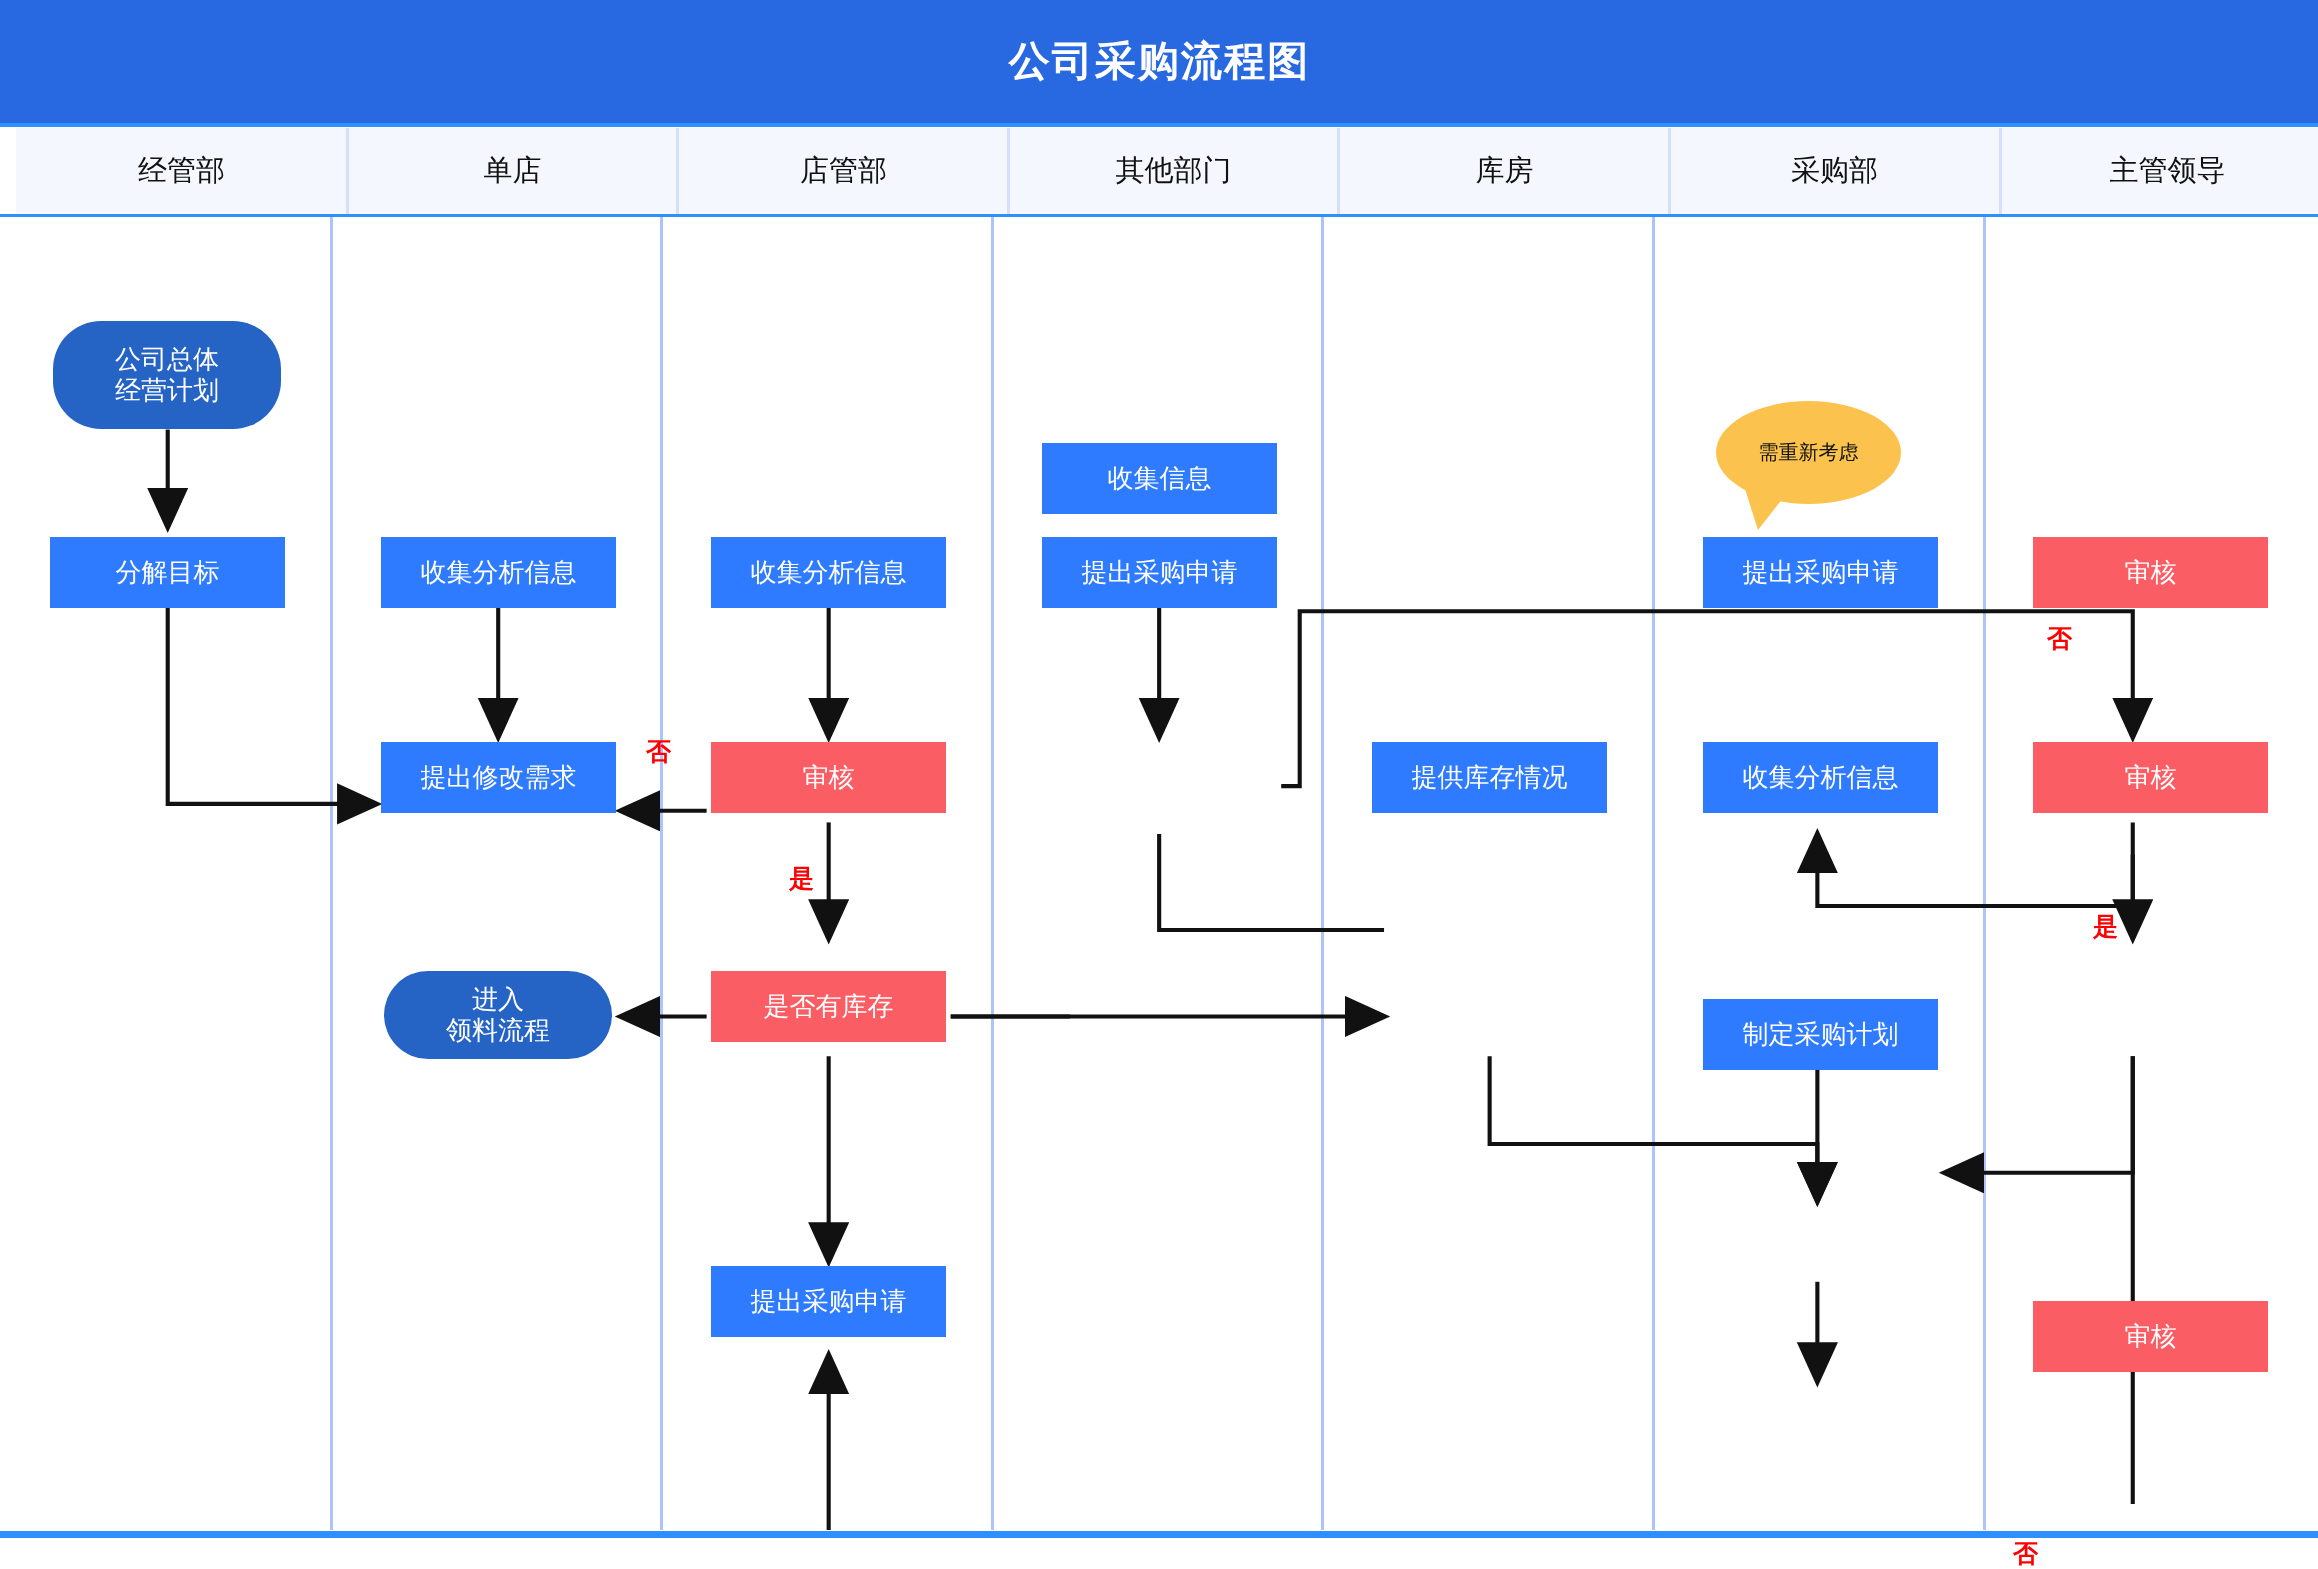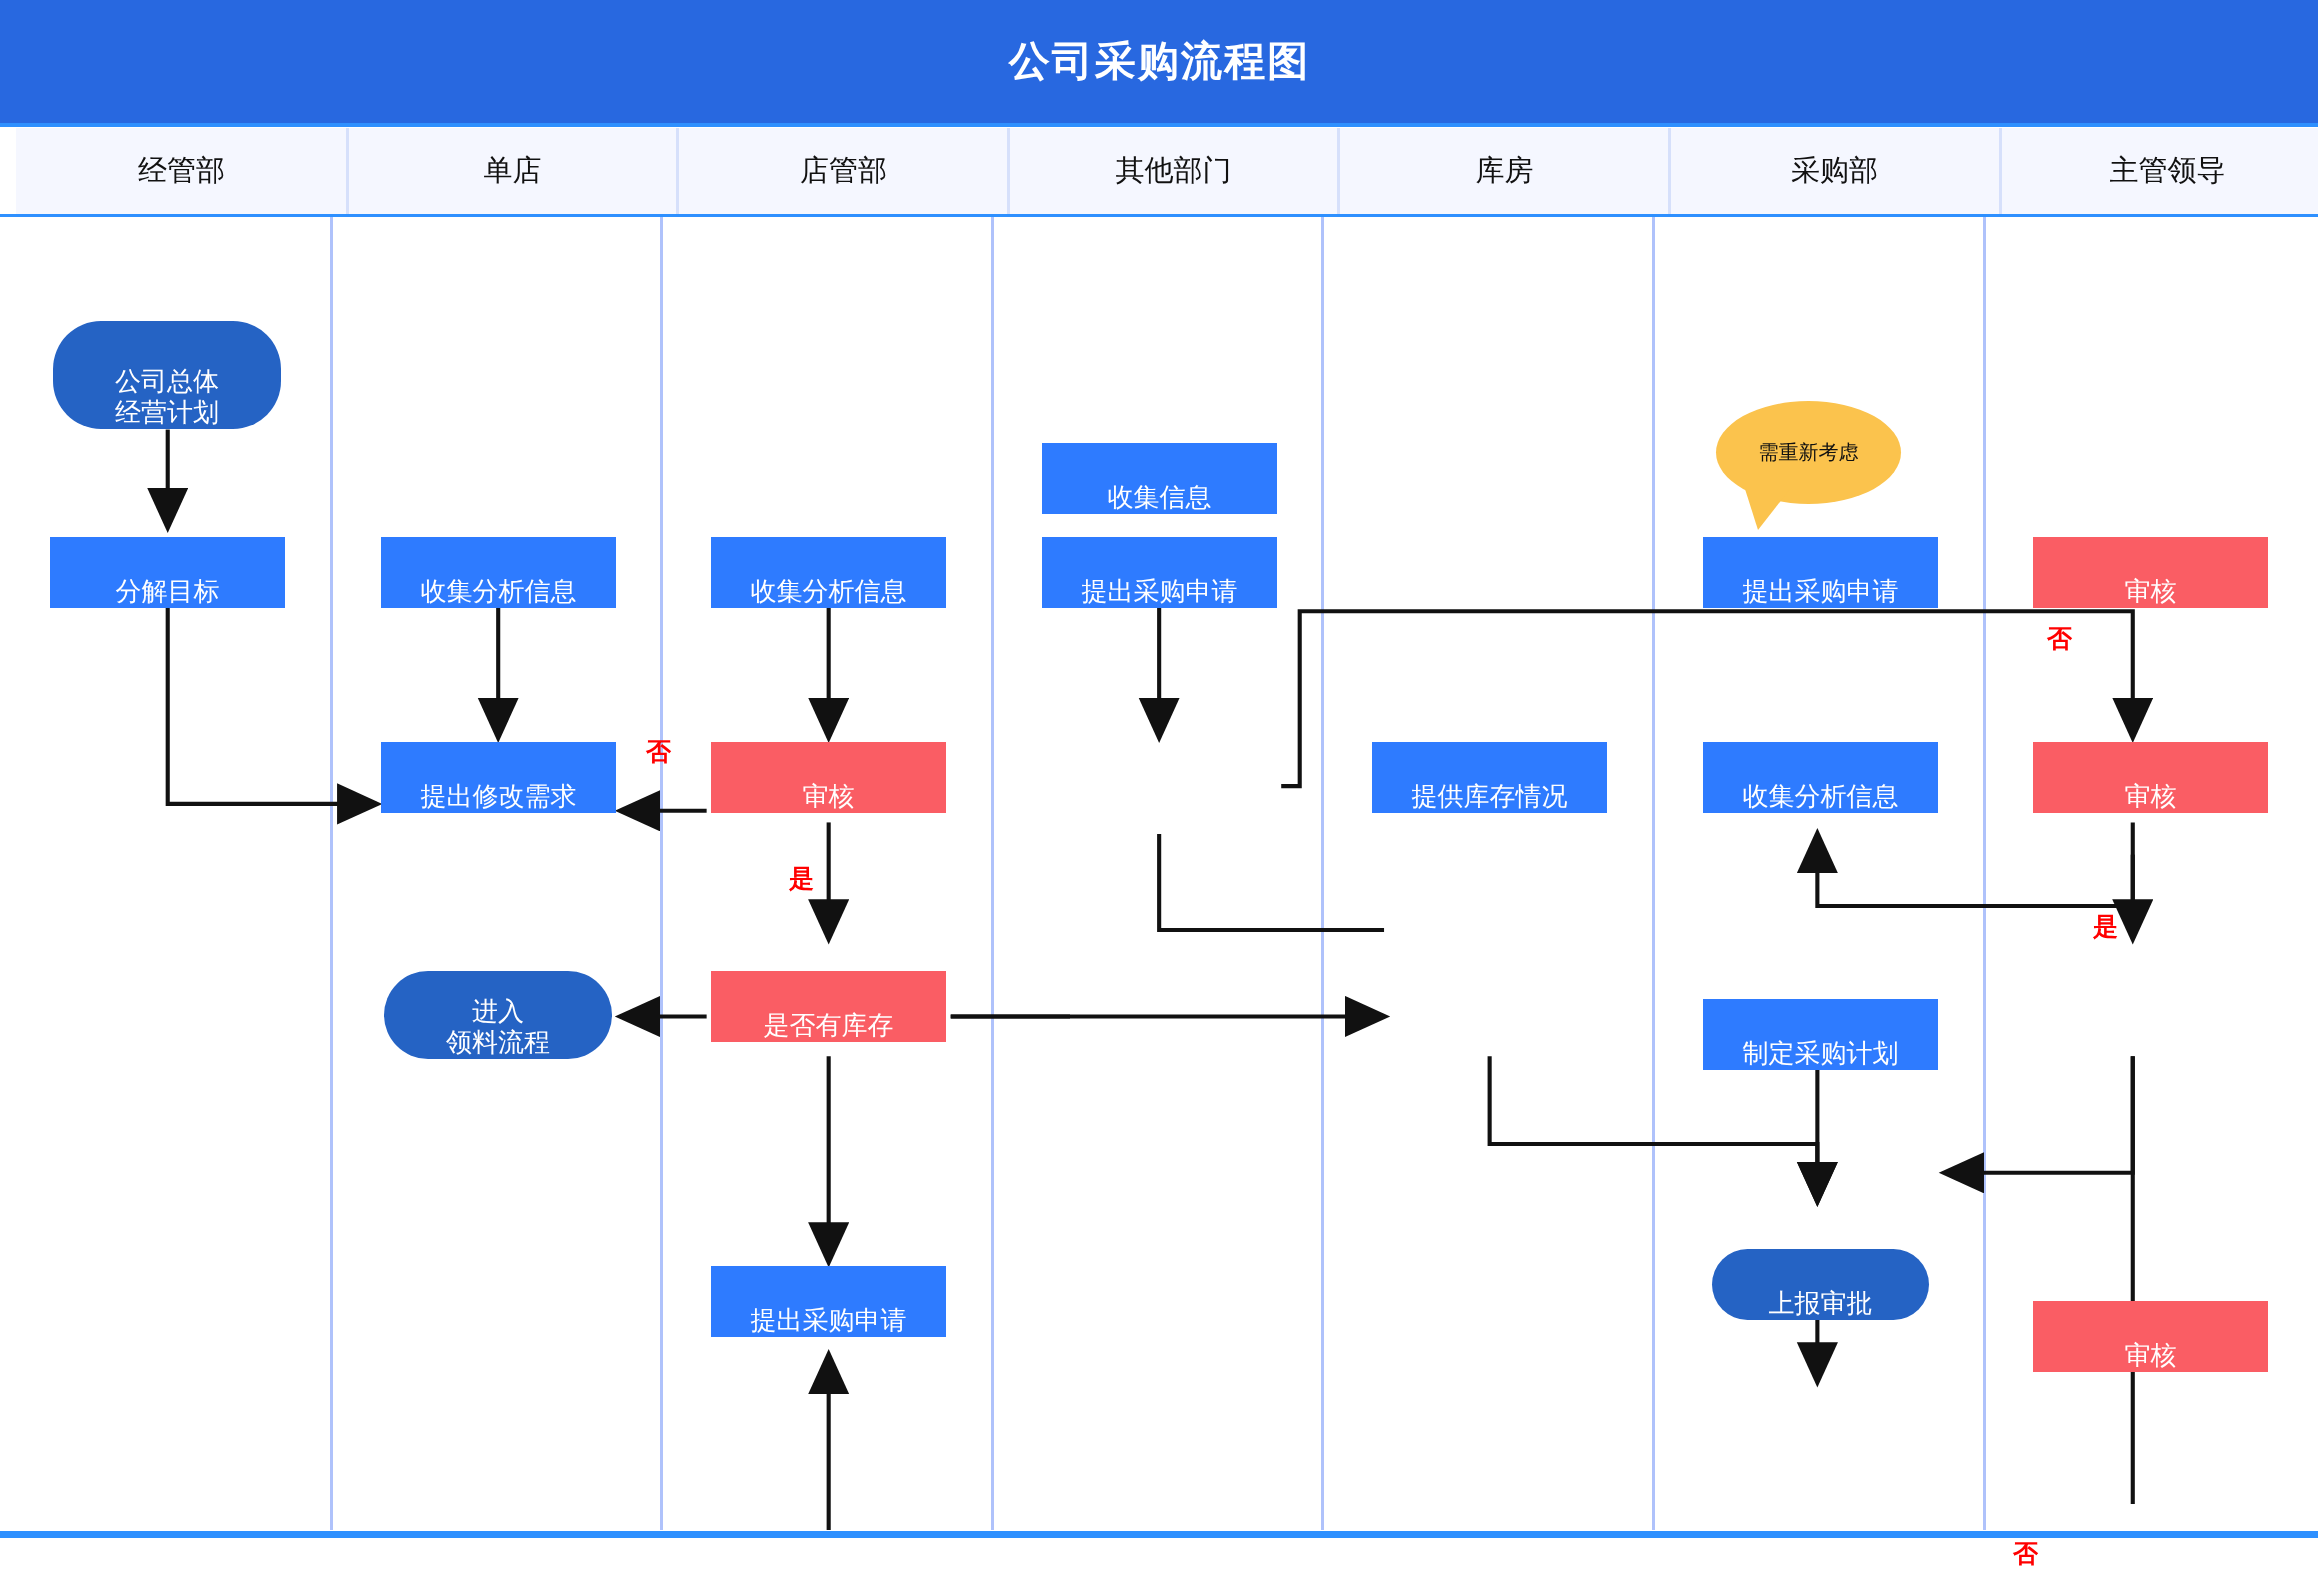--- a/index.html
+++ b/index.html
@@ -18,21 +18,21 @@
   #lane-header-botline{position:absolute;left:0;top:214px;width:2319px;height:3.4px;background:#2E90FF;}
 
   
   #canvas{position:absolute;left:0;top:217px;width:2319px;height:1313px;background:#ffffff;}
   #footer-line{position:absolute;left:0;top:1531px;width:2319px;height:6.9px;background:#2E90FF;}
 
   .divider{position:absolute;top:0;width:2.7px;height:1313px;background:#AFC2FB;}
   .divider.hdr{position:absolute;top:0;width:2.7px;height:86px;background:#D6E0FB;}
 
   
-  .node{position:absolute;display:flex;align-items:flex-end;justify-content:center;text-align:center;
+  .node{position:absolute;display:flex;align-items:center;justify-content:center;text-align:center;
         color:#ffffff;font-size:26px;line-height:1.18;box-sizing:border-box;padding:1.4px 4.1px;}
   .node.process{background:#2E7BFF;}
   .node.decision{background:#FA5D64;}
   .node.terminator{background:#2563C4;border-radius:48px;}
   #callout-wrap{position:absolute;}
   #callout-ellipse{position:absolute;left:0;top:0;width:185px;height:103px;background:#FBC34D;border-radius:50%;
                    display:flex;align-items:center;justify-content:center;color:#111111;font-size:20px;}
   #callout-tail{position:absolute;left:29px;top:88px;width:0;height:0;
                 border-left:13.7px solid transparent;border-right:32px solid transparent;border-top:41px solid #FBC34D;}
 
@@ -158,21 +158,20 @@
     <div class="node process" style="left:1042px;top:320px;width:235px;height:71px;">提出采购申请</div>
 
     <div class="node process" style="left:1372px;top:525px;width:235px;height:71px;">提供库存情况</div>
 
     <div class="node process" style="left:1703px;top:320px;width:235px;height:71px;">提出采购申请</div>
 
     <div class="node process" style="left:1703px;top:525px;width:235px;height:71px;">收集分析信息</div>
 
     <div class="node process" style="left:1703px;top:782px;width:235px;height:71px;">制定采购计划</div>
 
-    <div class="node terminator" style="left:1712px;top:1032px;width:217px;height:71px;">上报审批</div>
 
     <div class="node decision" style="left:2033px;top:320px;width:235px;height:71px;">审核</div>
 
     <div class="node decision" style="left:2033px;top:525px;width:235px;height:71px;">审核</div>
 
     <div class="node decision" style="left:2033px;top:1084px;width:235px;height:71px;">审核</div>
 
     <div id="callout-wrap" style="left:1716px;top:184px;width:185px;height:130px;">
       <div id="callout-ellipse">需重新考虑</div>
       <div id="callout-tail"></div>

